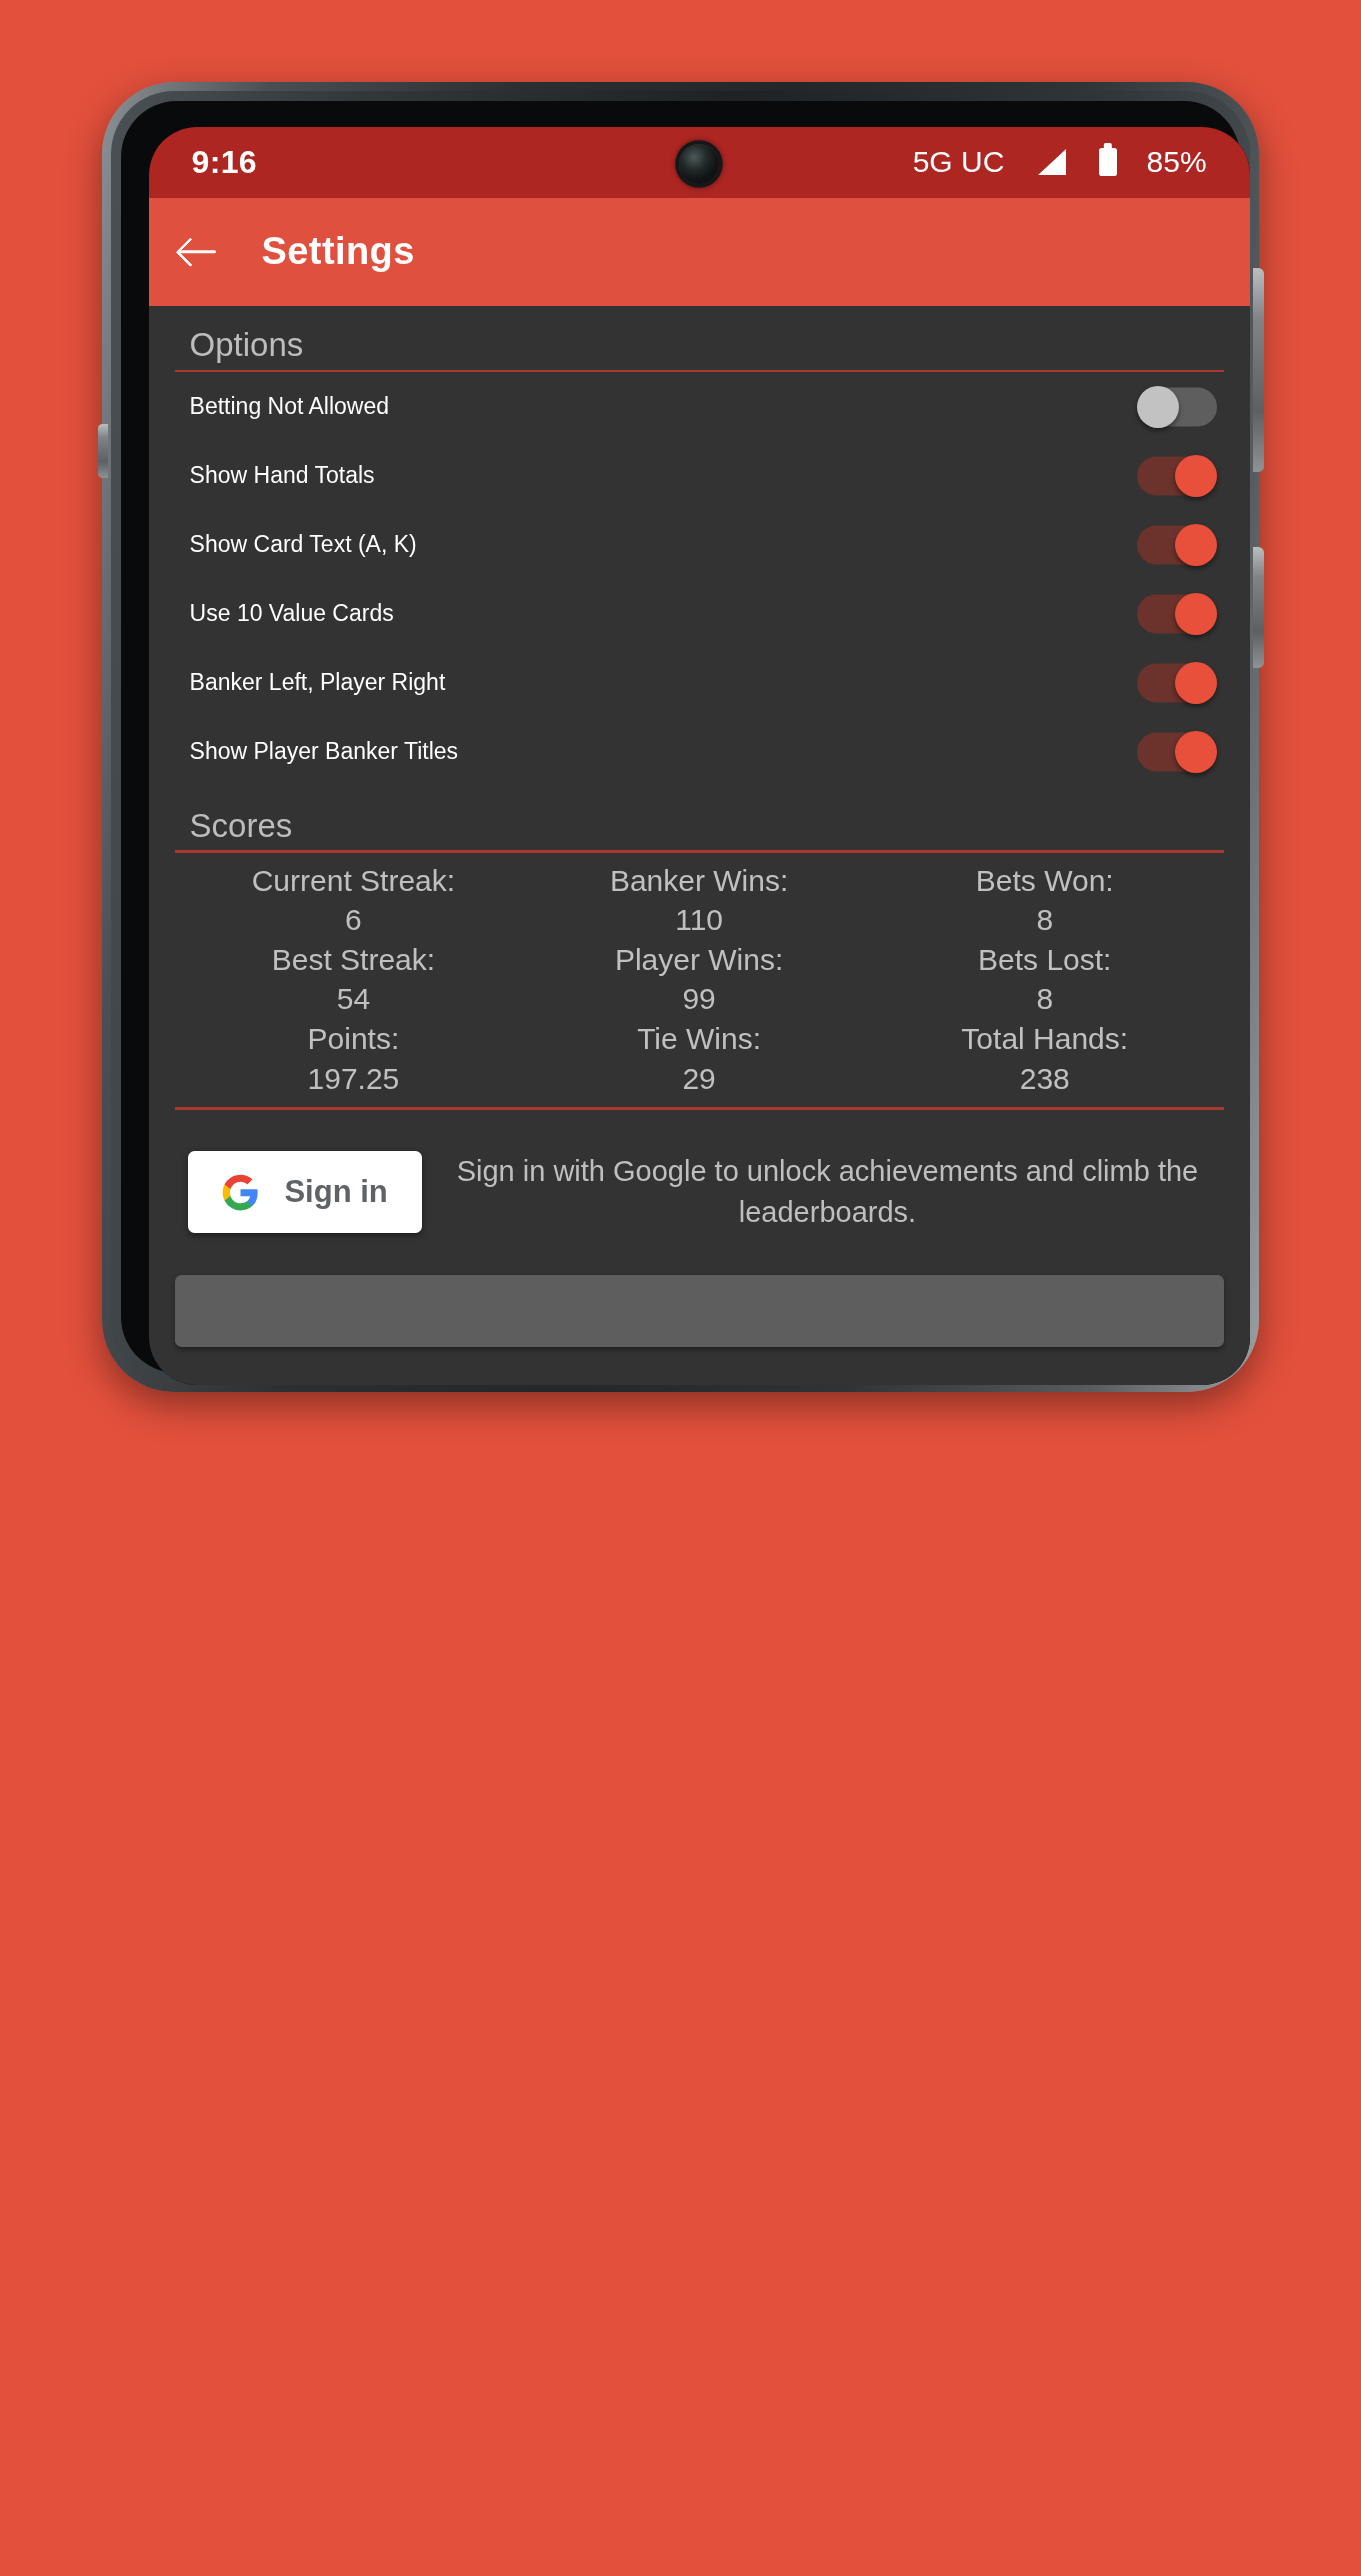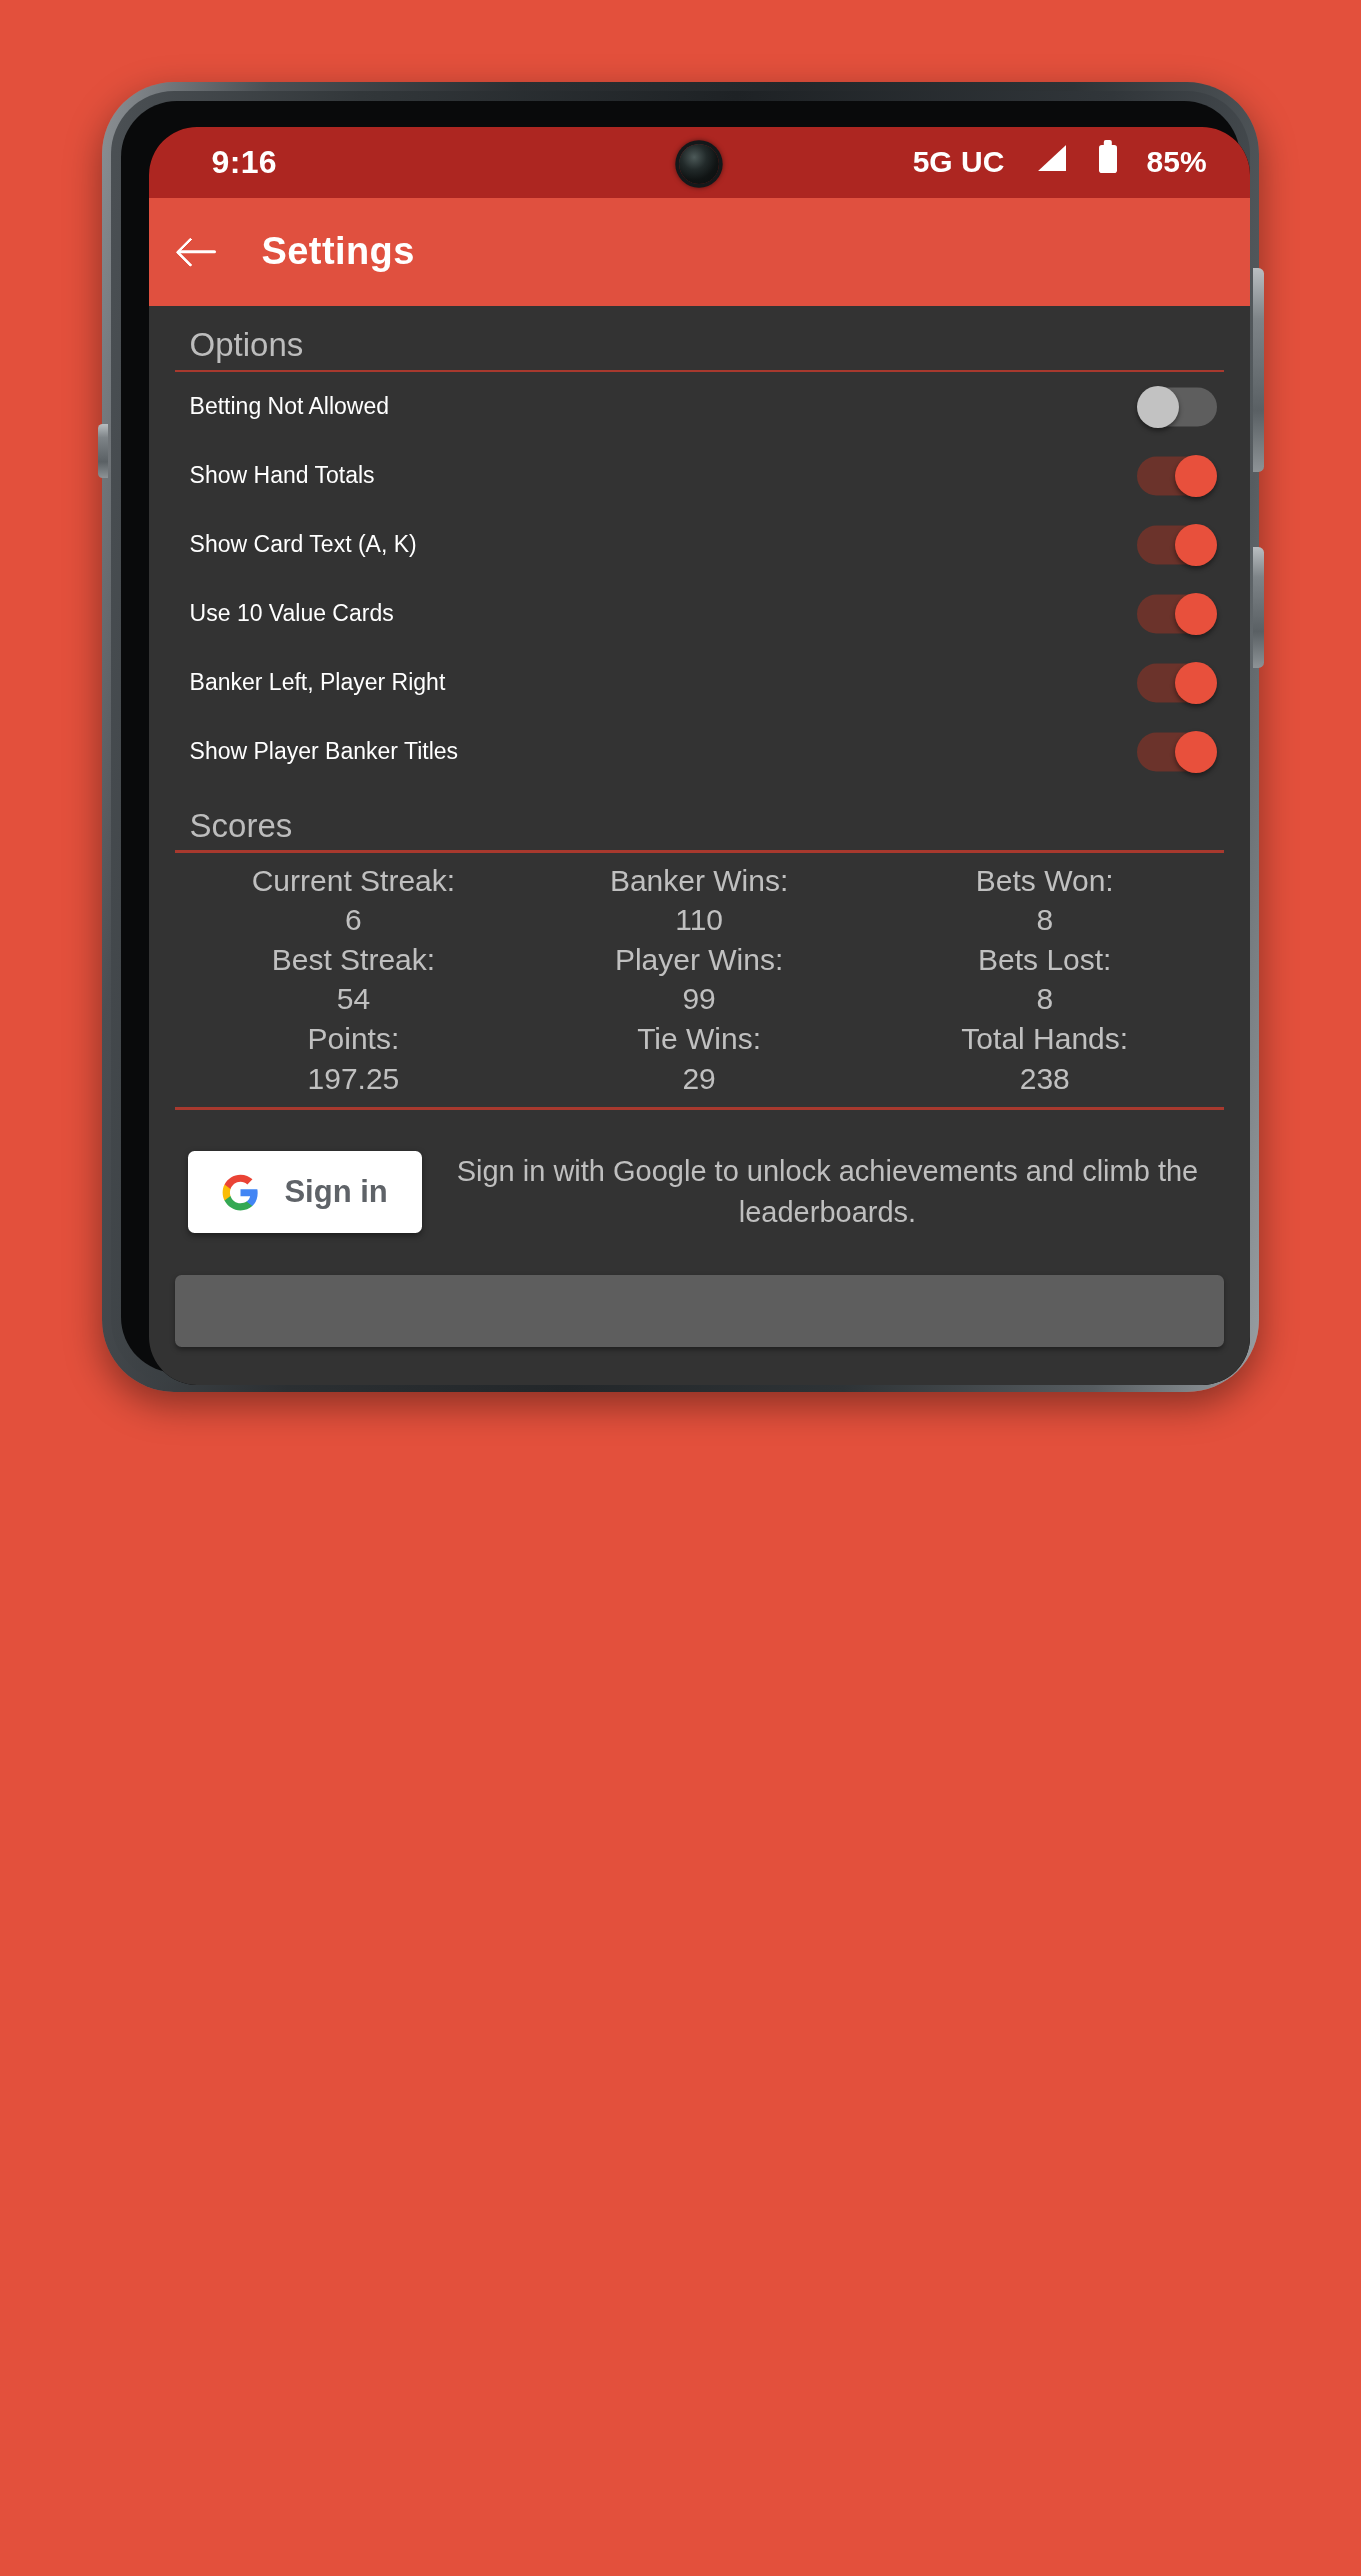--- a/index.html
+++ b/index.html
@@ -79,28 +79,28 @@
     background: #AD2621;
     display: flex;
     align-items: center;
     padding: 0 43px 0 43px;
     color: #fff;
   }
   .status-time {
     font-size: 32px;
     font-weight: bold;
     letter-spacing: 0.3px;
-    margin-left: 20px;
   }
   .status-right {
     margin-left: auto;
     display: flex;
+    align-items: center;
     gap: 30px;
     font-size: 30px;
-    font-weight: bold;
+    font-weight: normal;
   }
   .signal-tri {
     width: 28px; height: 26px;
     background: #fff;
     clip-path: polygon(100% 0, 100% 100%, 0 100%);
     margin-left: 3.7px;
   }
   .battery-ico {
     position: relative;
     width: 17.7px; height: 28px;

